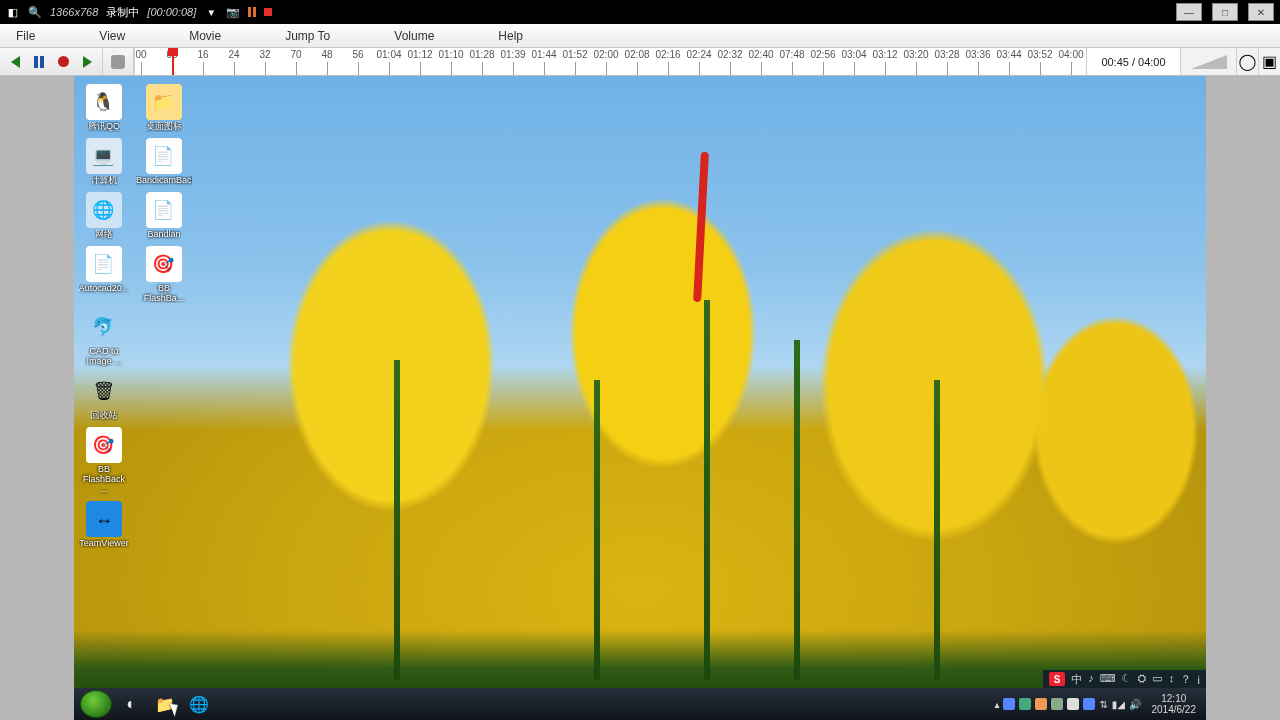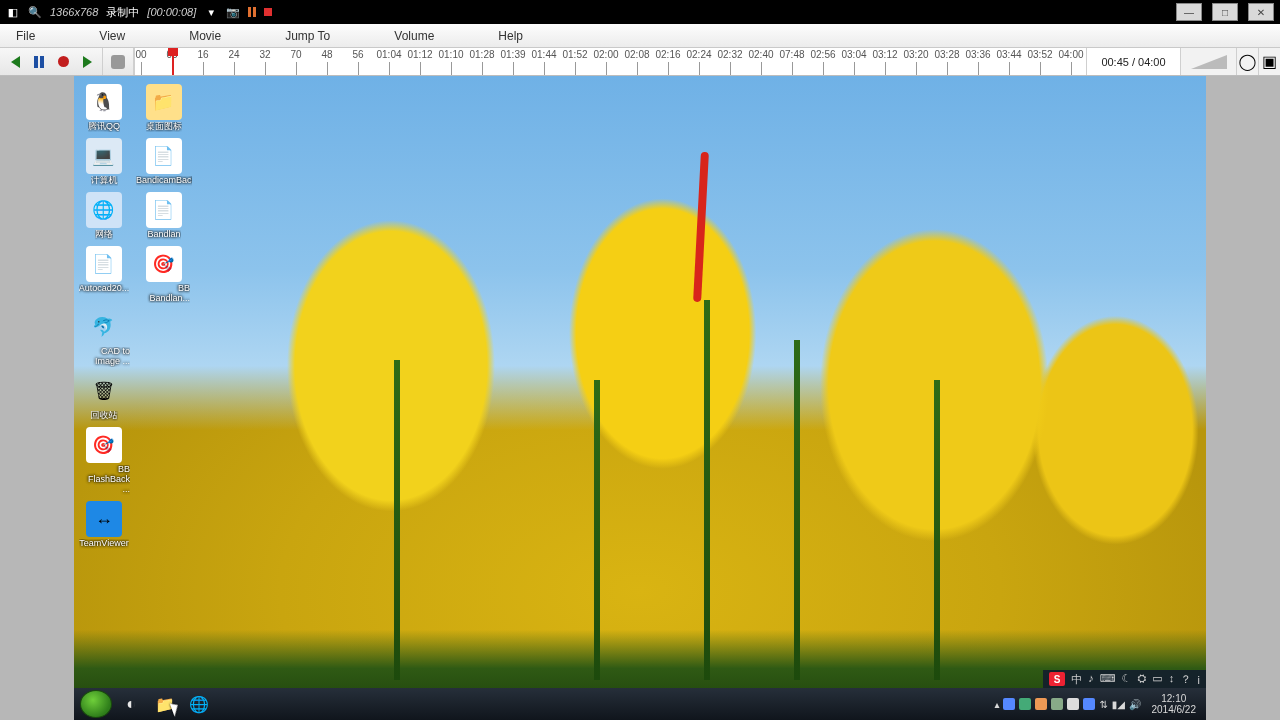--- a/index.html
+++ b/index.html
@@ -59,21 +59,21 @@
   radial-gradient(ellipse 600px 350px at 50% 80%, #d9b412 0%, #c9a50f 60%, #b8960c 100%);
 }
 .stem { position:absolute; width:6px; background:linear-gradient(#2e6b17,#1d4a0c); bottom:40px; }
 .red-streak { position:absolute; left:623px; top:76px; width:8px; height:150px; background:#d8251b; transform:rotate(3deg); border-radius:4px; }
 
 
 .desktop-icons { position:absolute; left:4px; top:8px; display:flex; flex-direction:column; gap:6px; }
 .icon-row { display:flex; gap:8px; }
 .dicon { width:52px; display:flex; flex-direction:column; align-items:center; gap:2px; }
 .dicon .thumb { width:36px; height:36px; background:rgba(255,255,255,0.85); border-radius:4px; display:flex; align-items:center; justify-content:center; font-size:18px; }
-.dicon .lbl { font-size:9px; color:#fff; text-shadow:0 0 3px #000,0 0 3px #000; text-align:right; line-height:1.1; max-width:56px; overflow:hidden; }
+.dicon .lbl { font-size:9px; color:#fff; text-shadow:0 0 3px #000,0 0 3px #000; text-align:center; line-height:1.1; max-width:56px; overflow:hidden; }
 
 
 .banner { position:absolute; right:0; top:40px; height:42px; background:#5a4aa8; color:#ff66cc; font-size:24px; font-weight:500; display:flex; align-items:center; padding:0 8px; letter-spacing:1px; }
 
 
 .taskbar { position:absolute; left:0; right:0; bottom:0; height:32px; background:linear-gradient(#262f3a,#10151c); display:flex; align-items:center; padding:0 6px; }
 .taskbar .start { width:32px; height:28px; border-radius:50%; background:radial-gradient(circle at 40% 35%, #6fcf3a, #2e7d1a 70%); border:1px solid #1a4a0e; }
 .taskbar .pin { width:30px; height:26px; margin-left:4px; display:flex; align-items:center; justify-content:center; color:#e8e8e8; font-size:16px; border-radius:2px; }
 .taskbar .tray { margin-left:auto; display:flex; align-items:center; gap:4px; color:#d9d9d9; font-size:10px; }
 .tray .sq { width:12px; height:12px; background:#4a7; border-radius:2px; }
@@ -320,21 +320,21 @@
             <div class="lbl">Bandlan</div>
           </div>
         </div>
         <div class="icon-row">
           <div class="dicon">
             <div class="thumb" style="background: rgb(255, 255, 255);">📄</div>
             <div class="lbl">Autocad20...</div>
           </div>
           <div class="dicon">
             <div class="thumb" style="background: rgb(255, 255, 255);">🎯</div>
-            <div class="lbl">BB Bandlan...</div>
+            <div class="lbl">BB FlashBa...</div>
           </div>
         </div>
         <div class="icon-row">
           <div class="dicon">
             <div class="thumb" style="background: transparent;">🐬</div>
             <div class="lbl">CAD to Image ...</div>
           </div>
         </div>
         <div class="icon-row">
           <div class="dicon">

